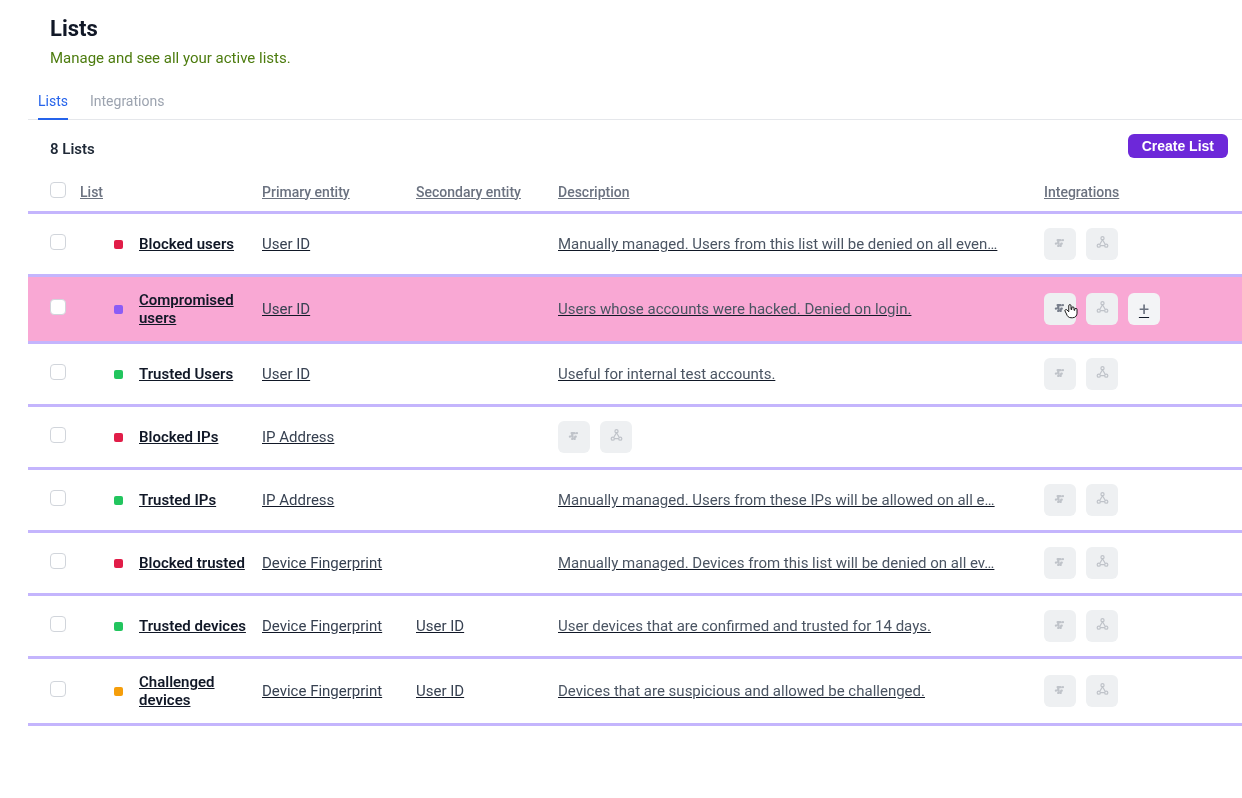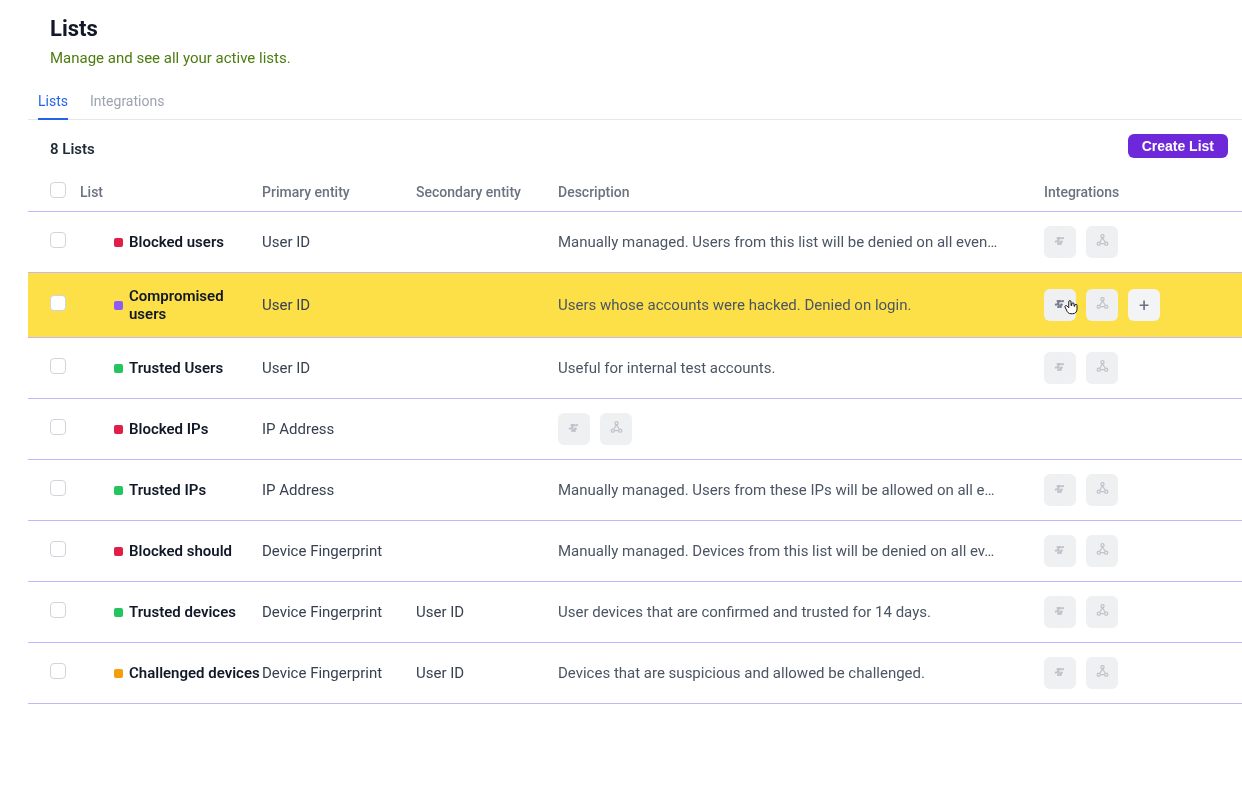--- a/index.html
+++ b/index.html
@@ -72,48 +72,49 @@
     padding: 4px 14px;
     cursor: pointer;
   }
   .table {
     width: 100%;
   }
   .thead, .row {
     display: grid;
     grid-template-columns: 52px 182px 154px 142px 486px 226px;
     align-items: center;
-    border-bottom: 1px solid #c4b5fd;
+    border-bottom: 3px solid #c4b5fd;
+    text-decoration: underline;
   }
   .thead {
     padding: 10px 0;
     color: #6b7280;
     font-size: 14px;
   }
   .thead .th { font-weight: 500; }
   .row {
     padding: 14px 0;
     min-height: 56px;
     position: relative;
   }
-  .row.hover { background: #fde047; }
+  .row.hover { background: #f9a8d4; }
   .cell { font-size: 15px; color: #374151; }
   .cb-wrap { padding-left: 22px; }
   .checkbox {
     width: 16px; height: 16px;
     border: 1.5px solid #d1d5db;
     border-radius: 4px;
     background: #fff;
     display: inline-block;
     cursor: pointer;
   }
   .list-name {
     display: flex;
     align-items: center;
-    gap: 6px;
+    gap: 16px;
     font-weight: 600;
     color: #111827;
     padding-left: 34px;
   }
   .dot {
     width: 9px; height: 9px;
     border-radius: 2px;
     flex: 0 0 auto;
   }
   .desc {
@@ -314,21 +315,21 @@
                   <circle cx="12" cy="5" r="2.5"></circle>
                   <path d="M12 7.5l-4 7M12 7.5l4 7M8.5 17h7"></path>
                 </svg></span>
             </div>
           </div>
         </div>
         <div class="row">
           <div class="cb-wrap"><span class="checkbox"></span></div>
           <div class="cell list-name">
             <span class="dot" style="background: rgb(225, 29, 72);"></span>
-            <span>Blocked should</span>
+            <span>Blocked trusted</span>
           </div>
           <div class="cell">Device Fingerprint</div>
           <div class="cell"></div>
           <div class="cell desc">Manually managed. Devices from this list will be denied on all ev…</div>
           <div class="integrations-cell">
             <div class="int-btn dim">
               <span><svg width="14" height="14" viewBox="0 0 24 24" fill="#6b7280">
                   <path d="M5 15a2 2 0 110-4h2v2a2 2 0 01-2 2zm4 0a2 2 0 01-2-2V8a2 2 0 114 0v5a2 2 0 01-2 2zm0 4a2 2 0 110-4h2v2a2 2 0 01-2 2zm6-4a2 2 0 01-2-2v-2h2a2 2 0 110 4zm-2-6a2 2 0 110-4 2 2 0 012 2v2h-2zm-2 0H8a2 2 0 110-4h3a2 2 0 110 4zm4 8a2 2 0 11-4 0v-3a2 2 0 114 0v3zm2-8a2 2 0 110-4 2 2 0 010 4z"></path>
                 </svg></span>
             </div>

